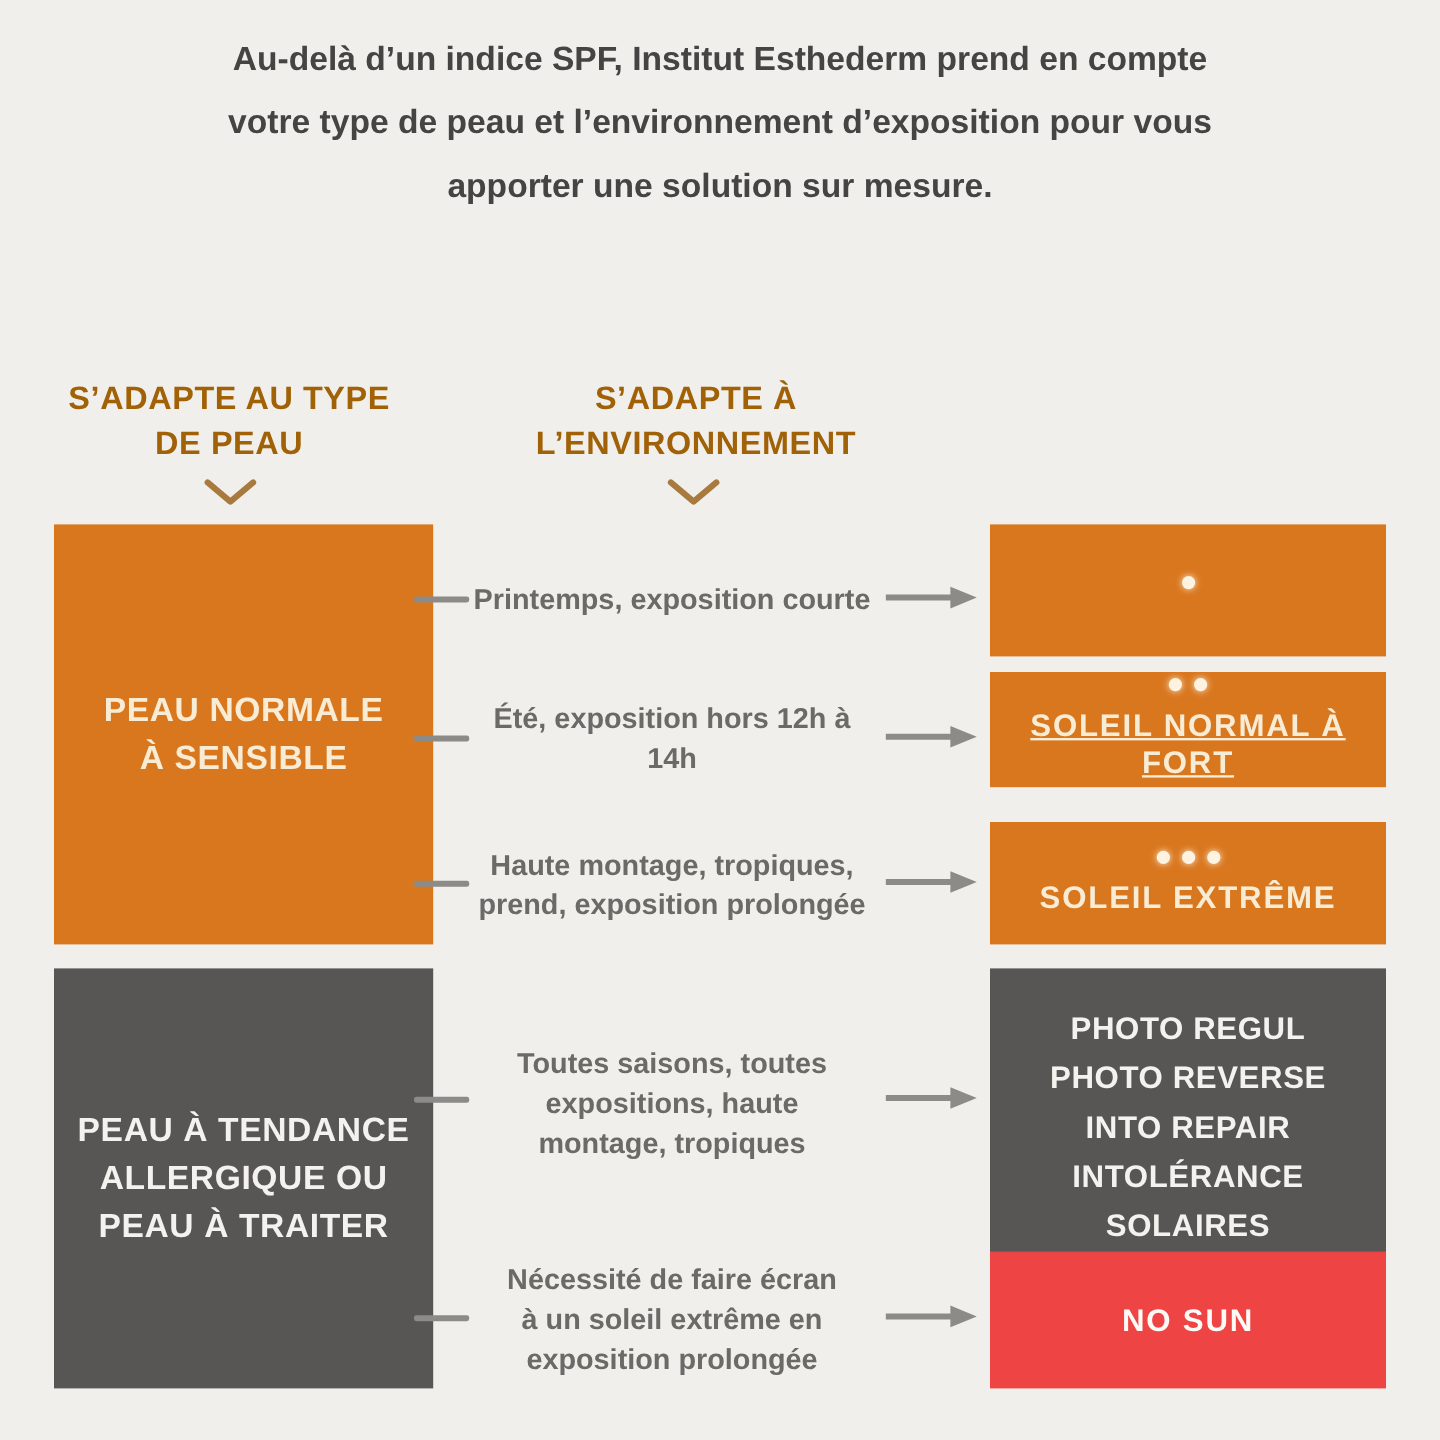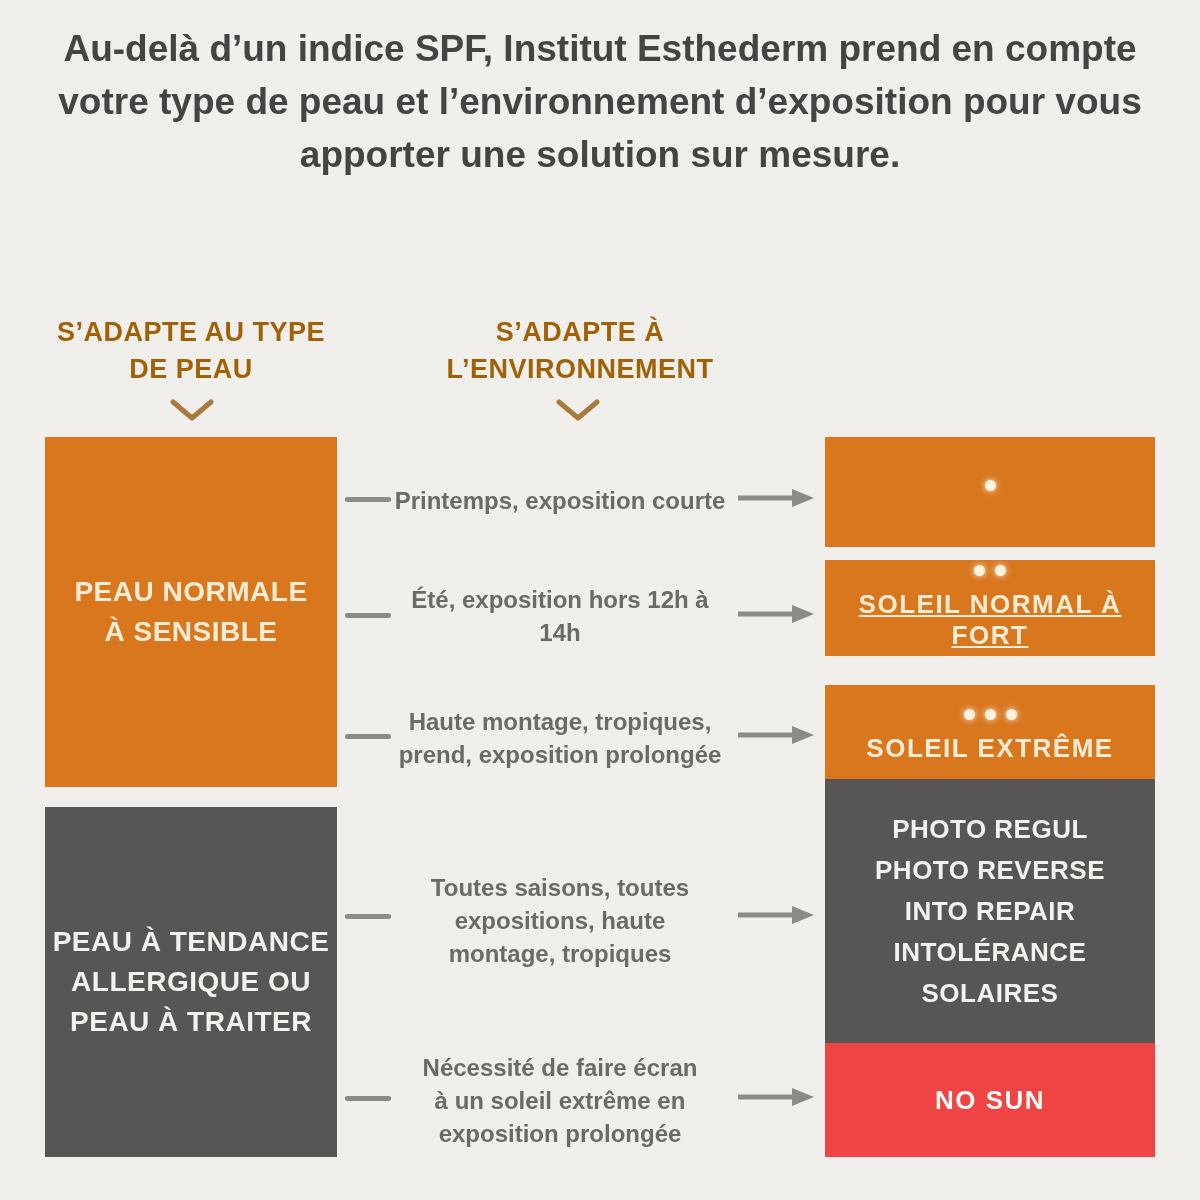--- a/index.html
+++ b/index.html
@@ -3,21 +3,21 @@
 <meta charset="utf-8">
 <style>
   html,body{margin:0;padding:0;background:#f0efec;}
   .canvas{
     position:relative;width:1200px;height:1200px;overflow:hidden;
     background:#f0efec;font-family:"Liberation Sans",sans-serif;
   }
   
   .title{
     position:absolute;top:22px;left:0;width:100%;text-align:center;
-    color:#454442;font-size:37px;line-height:53px;font-weight:600;
+    color:#454442;font-size:28px;line-height:53px;font-weight:600;
   }
   .title .line{display:block;}
   
   .col-header{
     position:absolute;top:314px;text-align:center;color:#a16207;
     font-size:27px;line-height:37px;font-weight:600;letter-spacing:.5px;
   }
   .col-header .line{display:block;}
   .col-header.skin{left:40px;width:302px;}
   .col-header.env{left:418px;width:324px;}
@@ -26,31 +26,31 @@
   .chevron.env{left:556px;}
   
   .box{
     position:absolute;display:flex;flex-direction:column;align-items:center;
     justify-content:center;text-align:center;font-weight:bold;
   }
   .box.orange{background:#d9771f;color:#f8ecd4;}
   .box.dark{background:#575654;color:#f4f2ee;}
   .box.gray{background:#ef4444;color:#fbfaf7;}
   
-  .skin-box{left:45px;width:292px;font-size:28px;line-height:40px;letter-spacing:.5px;}
+  .skin-box{left:45px;width:316px;font-size:28px;line-height:40px;letter-spacing:.5px;}
   .skin-box .line{display:block;}
   .skin-box.normal{top:437px;height:350px;}
   .skin-box.allergic{top:807px;height:350px;}
   
   .sol-box{left:825px;width:330px;}
   .sol-box .line{display:block;}
   .sol-box.b1{top:437px;height:110px;}
   .sol-box.b2{top:560px;height:96px;text-decoration:underline;}
   .sol-box.b3{top:685px;height:102px;}
-  .sol-box.b4{top:779px;height:264px;font-size:26px;line-height:41px;letter-spacing:.5px;}
+  .sol-box.b4{top:807px;height:264px;font-size:26px;line-height:41px;letter-spacing:.5px;}
   .sol-box.b5{top:1043px;height:114px;}
   .sol-label{font-size:26px;letter-spacing:1.5px;}
   .dots{display:flex;gap:10px;margin-bottom:13px;min-height:11px;}
   .dot{
     width:11px;height:11px;border-radius:50%;background:#fdf3e0;
     box-shadow:0 0 6px rgba(255,248,228,.95);
   }
   
   .flow-dash{position:absolute;left:345px;width:46px;height:5px;background:#8c8b88;border-radius:2px;}
   .flow-arrow{position:absolute;left:738px;width:76px;height:22px;}

